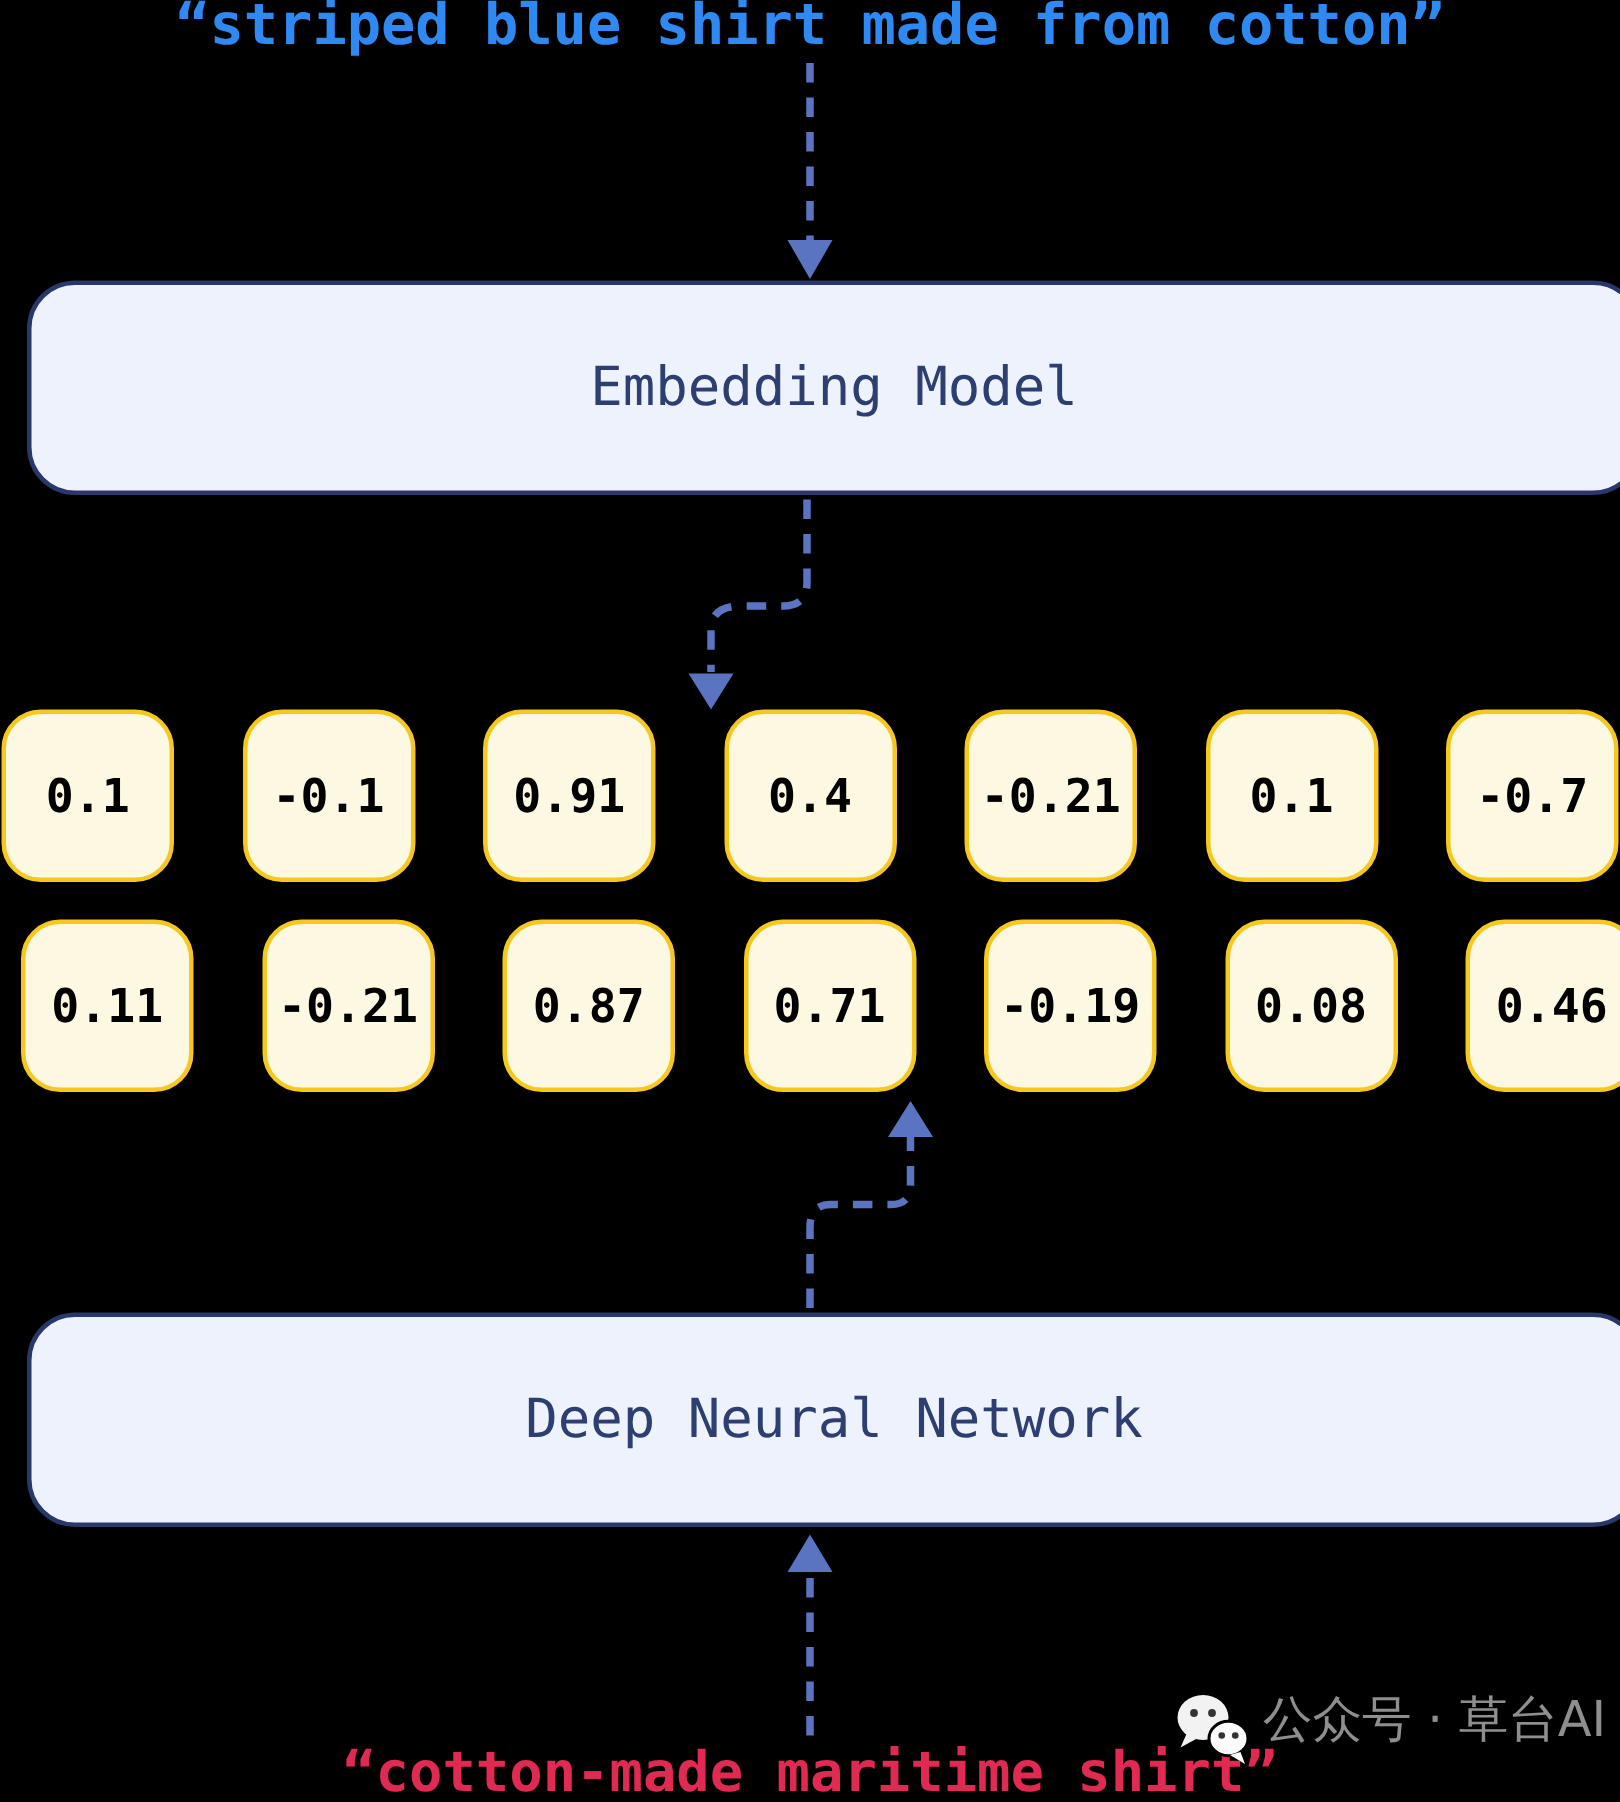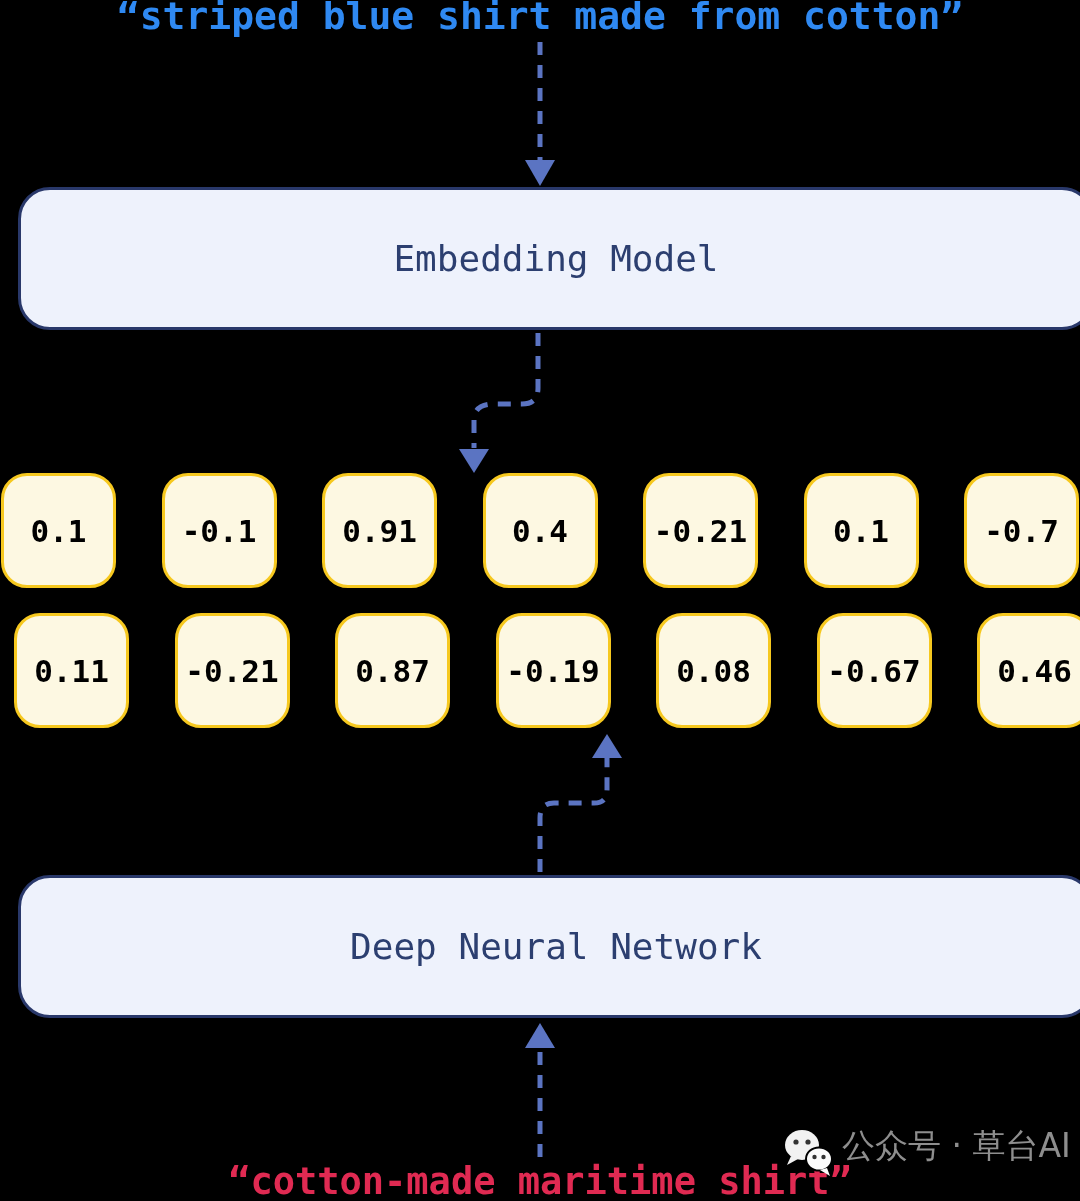--- a/index.html
+++ b/index.html
@@ -131,23 +131,23 @@
     <div class="vector-cell">0.4</div>
     <div class="vector-cell">-0.21</div>
     <div class="vector-cell">0.1</div>
     <div class="vector-cell">-0.7</div>
   </div>
 
   <div class="vector-row row-2">
     <div class="vector-cell">0.11</div>
     <div class="vector-cell">-0.21</div>
     <div class="vector-cell">0.87</div>
+    <div class="vector-cell">0.71</div>
     <div class="vector-cell">-0.19</div>
     <div class="vector-cell">0.08</div>
-    <div class="vector-cell">-0.67</div>
     <div class="vector-cell">0.46</div>
   </div>
 
   <div class="model-box dnn-box">
     <span>Deep Neural Network</span>
   </div>
 
   <div class="query-text query-bottom">“cotton-made maritime shirt”</div>
 
   <div class="watermark">

